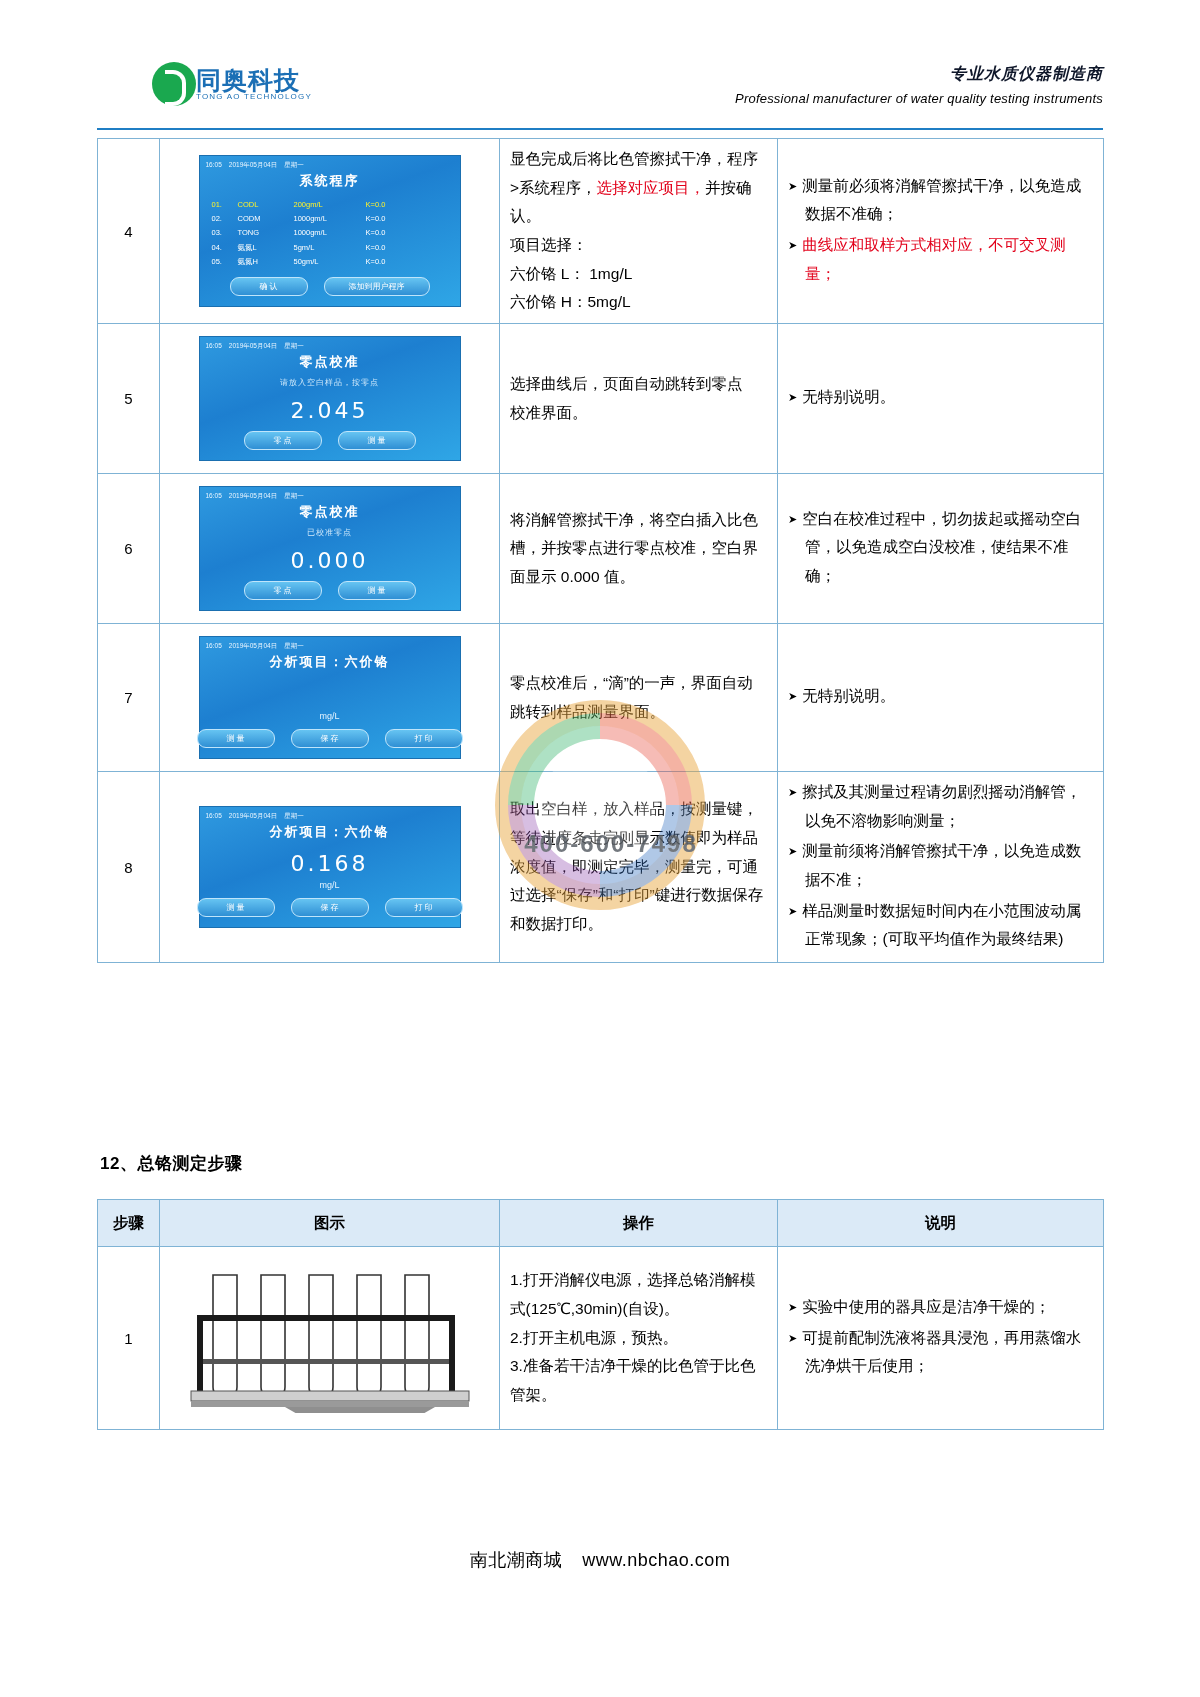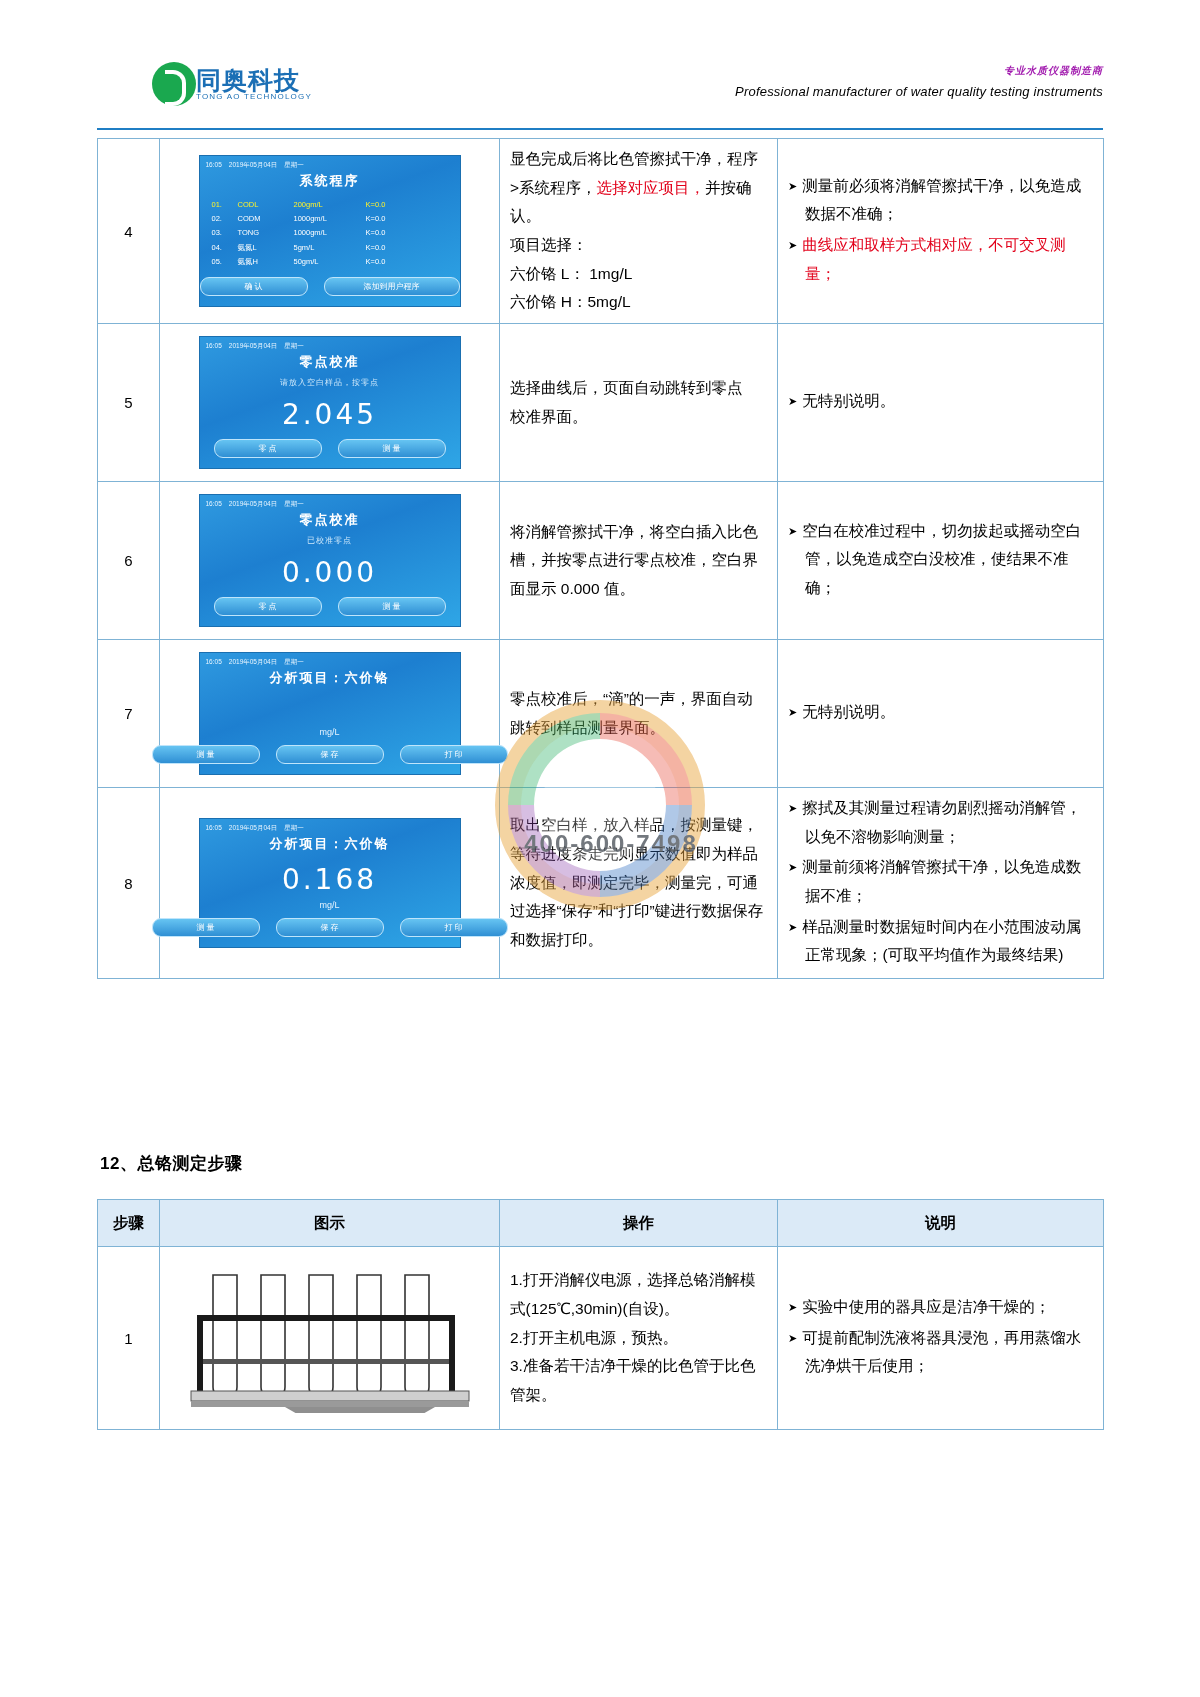--- a/index.html
+++ b/index.html
@@ -24,21 +24,21 @@
     display:flex;align-items:center;justify-content:center;
   }
   .logo-mark:after{
     content:"";position:absolute;left:13px;top:8px;
     width:17px;height:28px;border:4px solid #fff;border-left:none;border-radius:0 13px 13px 0;
   }
   .logo-text{display:flex;flex-direction:column;line-height:1.05;}
   .logo-cn{font-size:25px;font-weight:bold;color:#1b6fb5;letter-spacing:1px;}
   .logo-en{font-size:8px;color:#1b6fb5;letter-spacing:1.2px;}
   .slogan{position:absolute;right:0;top:2px;text-align:right;}
-  .slogan-cn{font-size:10px;font-weight:bold;font-style:italic;color:#a21caf;letter-spacing:1px;}
+  .slogan-cn{font-size:16px;font-weight:bold;font-style:italic;color:#0f172a;letter-spacing:1px;}
   .slogan-en{font-size:13px;font-style:italic;color:#000;margin-top:6px;letter-spacing:0.2px;}
   .header-rule{
     position:absolute;left:97px;top:128px;width:1006px;height:2px;background:#1f7ec4;
   }
 
   
   table{border-collapse:collapse;}
   .t1, .t2{position:absolute;left:97px;width:1006px;table-layout:fixed;}
   .t1{top:138px;}
   .t2{top:1199px;}
@@ -66,27 +66,27 @@
     position:relative;
     color:#fff;
     font-size:7px;
     padding:0 0 10px 0;
     box-sizing:border-box;
   }
   .scr-top{display:flex;gap:7px;padding:5px 6px 0 6px;font-size:6.5px;color:#eaf6ff;}
   .scr-title{text-align:center;font-size:13px;font-weight:bold;letter-spacing:2px;margin-top:2px;color:#ffffff;}
   .scr-sub{text-align:center;font-size:8px;color:#cfe9fb;margin-top:6px;letter-spacing:1px;}
   .scr-big{
-    text-align:center;font-size:28px;letter-spacing:3px;margin:10px 0 4px 0;
+    text-align:center;font-size:22px;letter-spacing:3px;margin:10px 0 4px 0;
     font-family:"DejaVu Sans", sans-serif;color:#ffffff;
   }
   .scr-unit{text-align:center;font-size:9px;color:#e6f4ff;margin-bottom:6px;}
   .scr-btns{display:flex;justify-content:center;gap:16px;margin-top:8px;}
   .scr-btn{
-    min-width:58px;text-align:center;font-size:8px;padding:3px 24px;border-radius:9px;
+    min-width:58px;text-align:center;font-size:8px;padding:3px 9px;border-radius:9px;
     background:linear-gradient(#66c4f2,#2f8fd4);border:1px solid #bfe5fb;color:#fff;
   }
   .scr-btn.wide{min-width:86px;}
   .prog-list{margin:8px 12px 0 12px;font-size:7.5px;line-height:1.9;}
   .prog-row{display:flex;}
   .prog-row span{display:inline-block;}
   .pr-i{width:26px;}
   .pr-n{width:56px;}
   .pr-c{width:72px;}
   .pr-k{width:60px;}
@@ -393,14 +393,19 @@
         <path d="M78 105 a92 92 0 0 1 92 -92 l0 26 a66 66 0 0 0 -66 66 z" fill="#27ae60" opacity=".8"></path>
         <path d="M170 13 a92 92 0 0 1 92 92 l-26 0 a66 66 0 0 0 -66 -66 z" fill="#e74c3c" opacity=".8"></path>
         <path d="M262 105 a92 92 0 0 1 -92 92 l0 -26 a66 66 0 0 0 66 -66 z" fill="#2d6cc0" opacity=".8"></path>
         <path d="M170 197 a92 92 0 0 1 -92 -92 l26 0 a66 66 0 0 0 66 66 z" fill="#8e44ad" opacity=".75"></path>
         <circle cx="170" cy="105" r="58" fill="#ffffff" opacity=".55"></circle>
       </g>
     </svg>
     <div class="wm-sub">400-600-7498</div>
   </div>
 
+  <div class="footer">
+    <span>南北潮商城</span>
+    &nbsp;&nbsp;
+    <span>www.nbchao.com</span>
+  </div>
 
 </div>
 
 </body></html>

